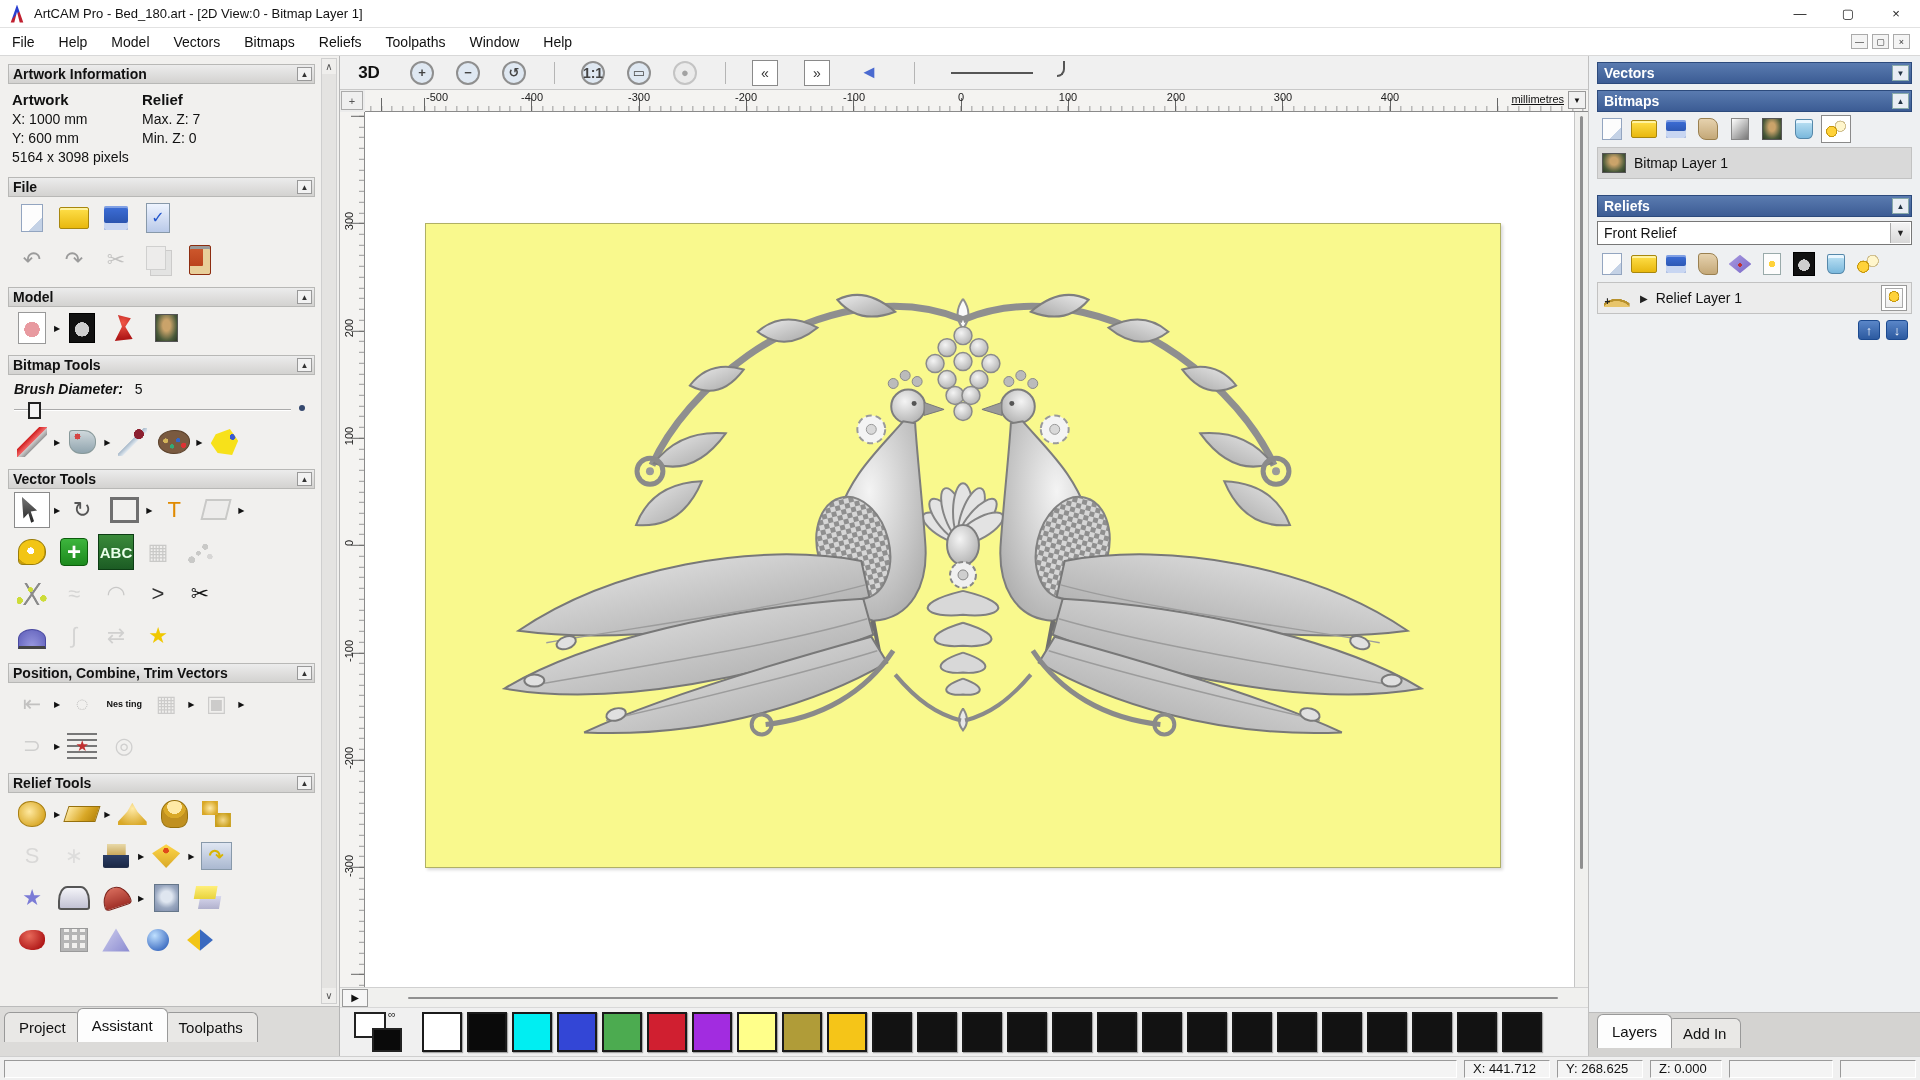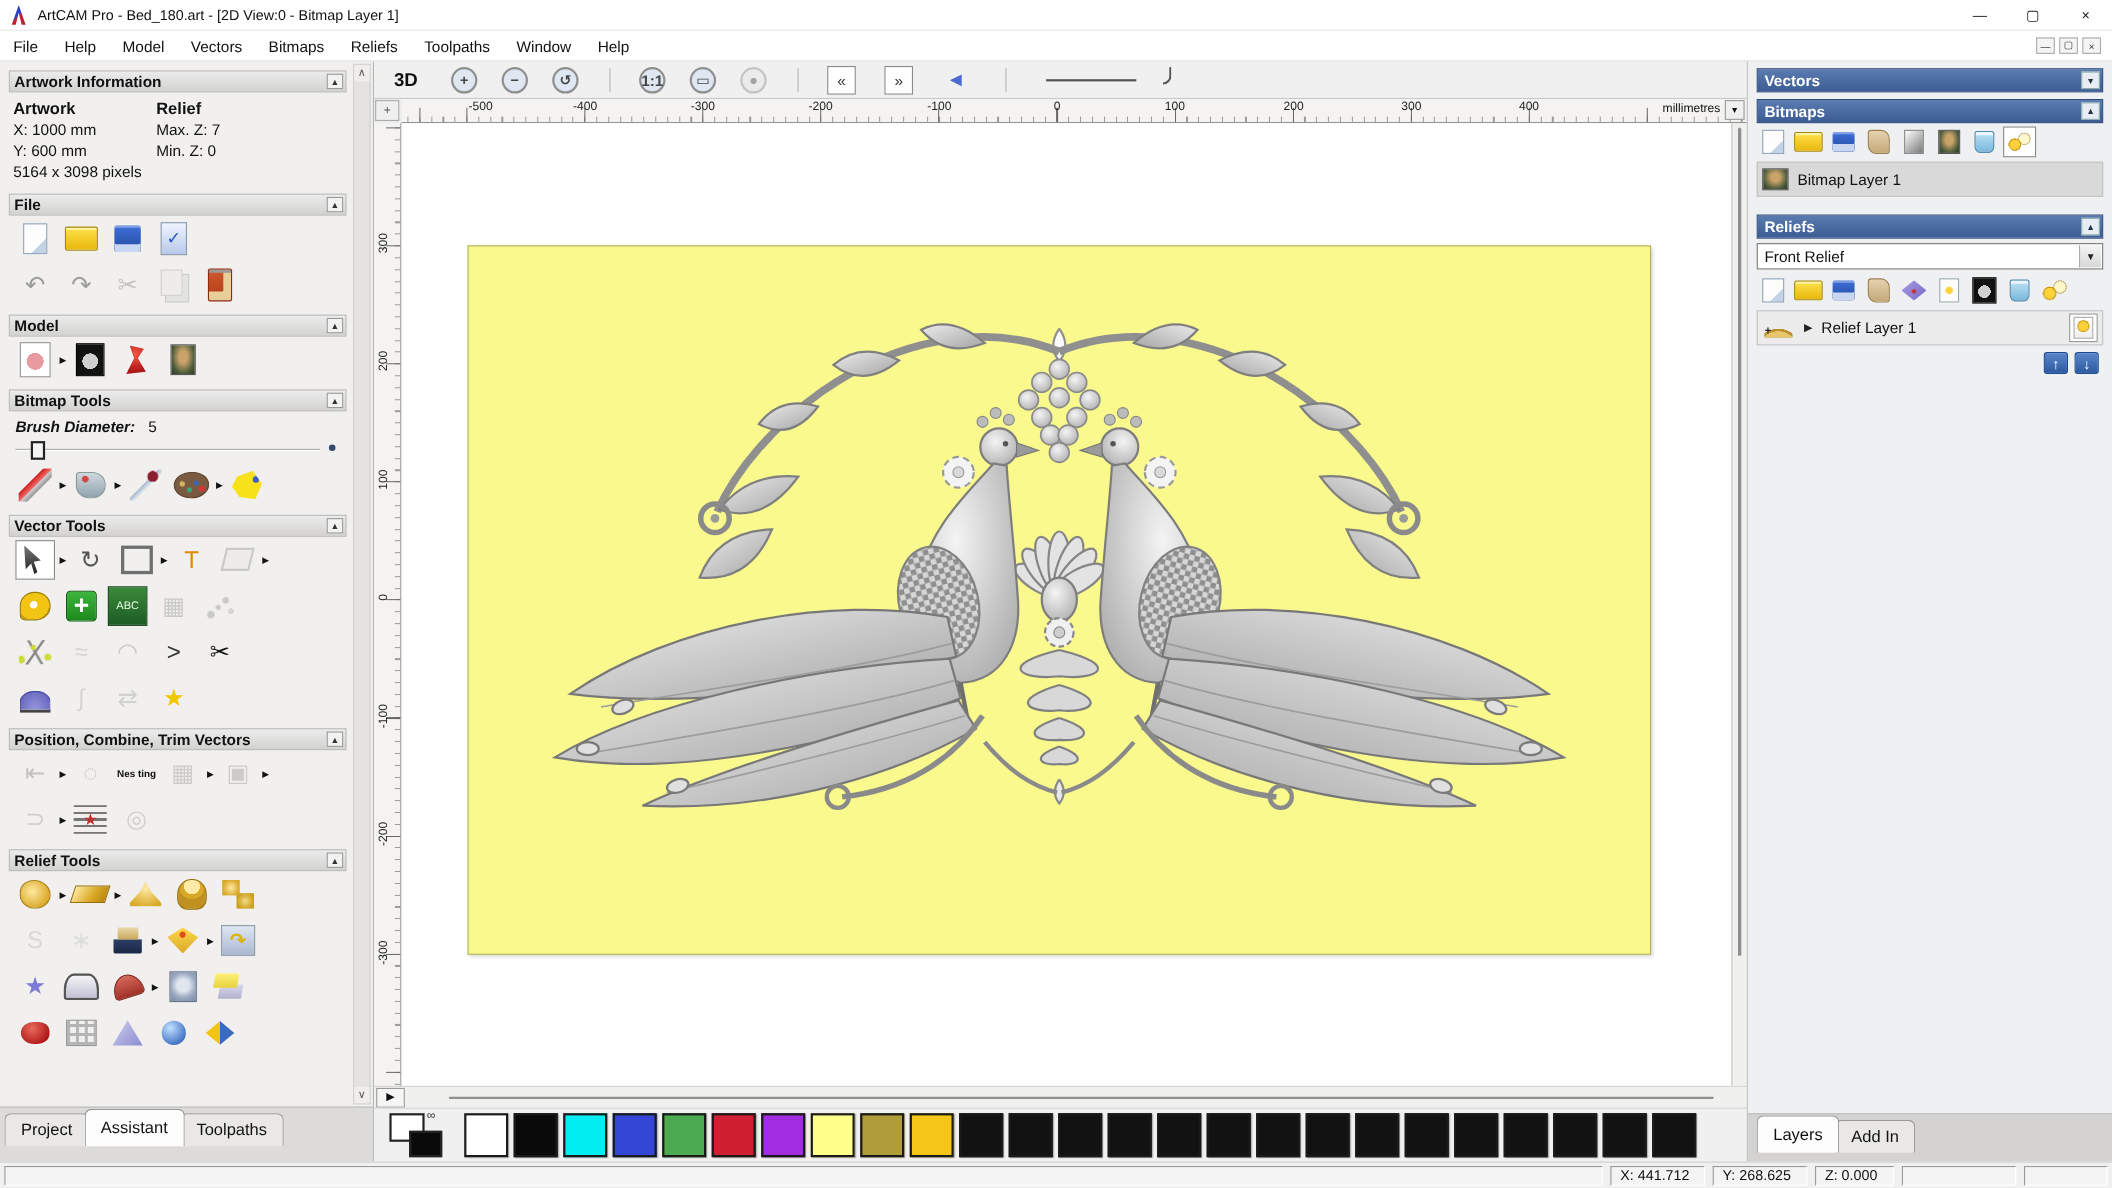--- a/index.html
+++ b/index.html
@@ -50,21 +50,21 @@
   .sh-mag{width:24px;height:24px;border:2px solid #8f8f8f;border-radius:50%;background:#dfe8f2;font-size:13px;color:#444;font-weight:bold;margin-right:2px;}
   .sh-mag.small{font-size:14px;}
   .sh-xfer{width:26px;height:26px;border:1px solid #888;background:#fff;font-size:14px;color:#333;}
   .sh-prev{color:#4a6ad0;font-size:18px;width:26px;height:26px;}
   .linewidget{width:82px;height:2px;background:#555;margin-left:10px;}
   .linebracket{width:8px;height:16px;border-right:2px solid #555;border-bottom:2px solid #555;border-radius:0 0 8px 0;margin-left:4px;margin-top:-8px;}
   #hruler{height:22px;position:relative;margin-left:25px;background:#f4f3f1;border-bottom:1px solid #8a8a8a;
     background-image:repeating-linear-gradient(90deg,#666 0 1px,transparent 1px 107.3px),repeating-linear-gradient(90deg,#9a9a9a 0 1px,transparent 1px 10.73px);
     background-size:100% 13px,100% 5px;background-position:59px 100%,5.35px 100%;background-repeat:repeat-x;}
   .hlab{position:absolute;top:1px;transform:translateX(-50%);font-size:11px;color:#222;}
-  #units{position:absolute;right:24px;top:3px;font-size:11px;}
+  #units{position:absolute;right:24px;top:3px;font-size:11px;text-decoration:underline;}
   #unitsbtn{position:absolute;right:2px;top:1px;width:18px;height:18px;border:1px solid #999;background:#f0f0f0;font-size:8px;display:flex;align-items:center;justify-content:center;}
   #rulercorner{position:absolute;left:-24px;top:1px;width:22px;height:19px;border:1px solid #aaa;background:#efefef;font-size:11px;display:flex;align-items:center;justify-content:center;color:#555;}
   #canvasrow{flex:1;display:flex;position:relative;}
   #vruler{width:25px;background:#f4f3f1;border-right:1px solid #8a8a8a;position:relative;
     background-image:repeating-linear-gradient(180deg,#666 0 1px,transparent 1px 107.3px),repeating-linear-gradient(180deg,#9a9a9a 0 1px,transparent 1px 10.73px);
     background-size:13px 100%,5px 100%;background-position:100% 3.8px,100% 3.8px;background-repeat:repeat-y;}
   .vlab{position:absolute;left:-3px;width:24px;text-align:center;transform:rotate(-90deg);font-size:11px;color:#222;}
   #canvas{flex:1;background:#fff;position:relative;overflow:hidden;}
   #artrect{position:absolute;left:60px;top:111px;width:1076px;height:645px;background:#f9f98d;border:1px solid #b0b065;box-shadow:2px 2px 3px rgba(0,0,0,.15);}
   #artrect svg{width:100%;height:100%;display:block;}
@@ -110,21 +110,21 @@
   .sh-paint::before{content:"";width:86%;height:86%;background:linear-gradient(135deg,transparent 36%,#d22222 38%,#f06666 50%,#cccccc 52%,#999999 62%,transparent 64%);}
   .sh-bucket::before{content:"";width:70%;height:62%;background:radial-gradient(circle at 30% 25%,#d44444 12%,transparent 13%),linear-gradient(#cfd8dc,#90a4ae);border-radius:12% 45% 45% 45%;border:1px solid #88999a;}
   .sh-dropper::before{content:"";width:80%;height:80%;background:radial-gradient(circle at 72% 22%,#8c1f2f 16%,transparent 17%),linear-gradient(135deg,transparent 44%,#aabbcc 46%,#dde6ee 56%,transparent 58%);}
   .sh-pal::before{content:"";width:84%;height:62%;background:radial-gradient(circle at 22% 45%,#d3b45a 0 9%,transparent 10%),radial-gradient(circle at 44% 70%,#33aa77 0 9%,transparent 10%),radial-gradient(circle at 64% 42%,#3366cc 0 9%,transparent 10%),radial-gradient(circle at 82% 65%,#dd3333 0 9%,transparent 10%),#7a5a40;border-radius:50% 45% 50% 48%;border:1px solid #5c422c;}
   .sh-magic::before{content:"";width:76%;height:72%;background:radial-gradient(circle at 80% 30%,#3a5ad0 0 10%,transparent 11%),#f7e11a;clip-path:polygon(18% 20%,70% 0,100% 45%,78% 100%,25% 92%,0 55%);}
   .sh-cursor::before{content:"";width:60%;height:78%;background:linear-gradient(#777,#222);clip-path:polygon(0 0,75% 52%,44% 56%,60% 92%,46% 98%,32% 62%,8% 82%);}
   .sh-rect::before{content:"";width:64%;height:56%;border:3px solid #6f6f6f;}
   .sh-env::before{content:"";width:62%;height:48%;border:2px solid #9a9a9a;transform:skewX(-14deg);background:#e9e9e9;}
   .sh-tape::before{content:"";width:70%;height:64%;background:radial-gradient(circle at 45% 45%,#fff 0 17%,#f2c515 18% 70%,#caa00a 71%);border-radius:50% 50% 50% 18%;border:1px solid #9a7d08;}
   .sh-node::before{content:"+";display:flex;align-items:center;justify-content:center;width:72%;height:72%;background:linear-gradient(#3db53d,#1d8a1d);color:#fff;font-size:24px;font-weight:bold;border-radius:4px;border:1px solid #0c5c0c;}
-  .sh-abc{background:linear-gradient(#3a8a3a,#1c5c24);border:1px solid #0d3d14;color:#eaffea;font-size:10px;font-weight:400;}
+  .sh-abc{background:linear-gradient(#3a8a3a,#1c5c24);border:1px solid #0d3d14;color:#eaffea;font-size:15px;font-weight:700;}
   .sh-dots::before{content:"";width:74%;height:74%;background:radial-gradient(circle at 18% 80%,#9a9a9a 0 11%,transparent 12%),radial-gradient(circle at 44% 55%,#9a9a9a 0 11%,transparent 12%),radial-gradient(circle at 70% 30%,#9a9a9a 0 11%,transparent 12%),radial-gradient(circle at 88% 68%,#b8b8b8 0 9%,transparent 10%);}
   .sh-poly::before{content:"";width:84%;height:62%;background:radial-gradient(circle at 8% 80%,#cddc39 0 10%,transparent 11%),radial-gradient(circle at 45% 30%,#cddc39 0 10%,transparent 11%),radial-gradient(circle at 88% 70%,#cddc39 0 10%,transparent 11%),linear-gradient(60deg,transparent 46%,#8a8a8a 48%,#8a8a8a 52%,transparent 54%),linear-gradient(-55deg,transparent 46%,#8a8a8a 48%,#8a8a8a 52%,transparent 54%);}
   .sh-dome::before{content:"";width:72%;height:44%;margin-top:18%;background:radial-gradient(ellipse at 50% 110%,#9a9ae0,#5c5cb8);border-radius:100% 100% 0 0;border:1px solid #4848a0;border-bottom:3px solid #444;}
   .sh-nes{font-size:9px;font-weight:800;line-height:9px;color:#111;white-space:normal;text-align:left;}
   .sh-wave::before{content:"★";display:flex;align-items:center;justify-content:center;color:#c03030;font-size:15px;width:82%;height:74%;background:repeating-linear-gradient(180deg,#777 0 2px,transparent 2px 6px);}
   .sh-goldteddy::before{content:"";width:74%;height:64%;background:radial-gradient(circle at 40% 40%,#ffe9a0,#d9a827 75%);border-radius:45% 55% 50% 50%;border:1px solid #a87f12;}
   .sh-goldbar::before{content:"";width:84%;height:38%;background:linear-gradient(110deg,#ffe9a0,#d9a827 60%,#b8860b);transform:skewX(-18deg);border:1px solid #96700c;}
   .sh-goldmound::before{content:"";width:80%;height:62%;background:radial-gradient(circle at 50% 25%,#ffeaa6,#d9a827 82%);clip-path:polygon(50% 0,68% 40%,100% 85%,100% 100%,0 100%,0 85%,32% 40%);}
   .sh-goldmush::before{content:"";width:68%;height:72%;background:radial-gradient(circle at 50% 22%,#ffeaa6 0 30%,#d9a827 31% 48%,#c09020 49%);border-radius:50% 50% 35% 35%;border:1px solid #96700c;}
   .sh-goldpair::before{content:"";width:82%;height:74%;background:radial-gradient(circle at 50% 50%,#ffeaa6,#d9a827 72%) 0 0/55% 55% no-repeat,radial-gradient(circle at 50% 50%,#f4d98a,#caa01e 72%) 100% 100%/55% 55% no-repeat;}

